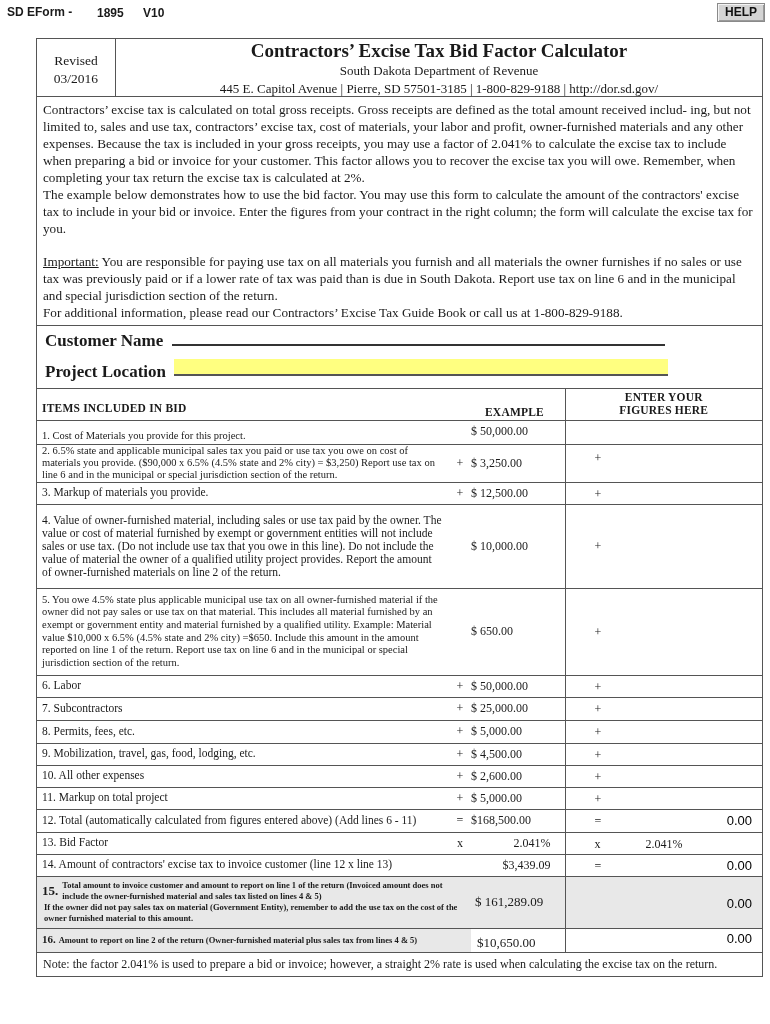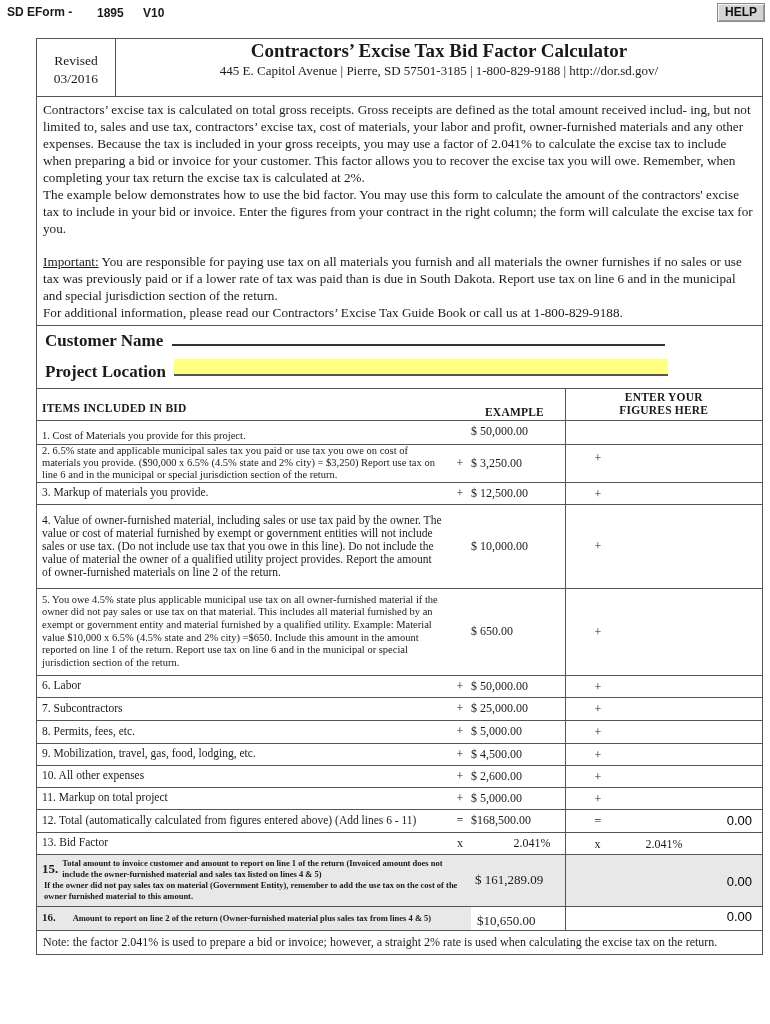--- a/index.html
+++ b/index.html
@@ -63,20 +63,21 @@
 </div>
 
 <div class="form">
   <div class="header">
     <div class="revised">
       <div>Revised</div>
       <div>03/2016</div>
     </div>
     <div class="header-main">
       <div class="title">Contractors’ Excise Tax Bid Factor Calculator</div>
+      <div class="dept">South Dakota Department of Revenue</div>
       <div class="addr">445 E. Capitol Avenue | Pierre, SD 57501-3185 | 1-800-829-9188 | http://dor.sd.gov/</div>
     </div>
   </div>
 
   <div class="intro">
     <p>Contractors’ excise tax is calculated on total gross receipts. Gross receipts are defined as the total amount received includ- ing, but not limited to, sales and use tax, contractors’ excise tax, cost of materials, your labor and profit, owner-furnished materials and any other expenses. Because the tax is included in your gross receipts, you may use a factor of 2.041% to calculate the excise tax to include when preparing a bid or invoice for your customer. This factor allows you to recover the excise tax you will owe. Remember, when completing your tax return the excise tax is calculated at 2%.</p>
     <p>The example below demonstrates how to use the bid factor. You may use this form to calculate the amount of the contractors' excise tax to include in your bid or invoice.  Enter the figures from  your contract in the right column; the form will calculate the excise tax for you.</p>
     <div class="gap"></div>
     <p><u>Important:</u><span> You are responsible for paying use tax on all materials you furnish and all materials the owner furnishes if no sales or use tax was previously paid or if a lower rate of tax was paid than is due in South Dakota.  Report use tax on line 6 and in the municipal and special jurisdiction section of the return.</span></p>
     <p class="more">For additional information, please read our Contractors’ Excise Tax Guide Book or call us at 1-800-829-9188.</p>
@@ -195,38 +196,46 @@
             <span class="val" style="top:3px">0.00</span>
           </td>
     </tr>
     <tr style="height:22px">
       <td class="c-desc">13. Bid Factor</td>
       <td class="c-op">x</td>
       <td class="c-ex" style="text-align:right;padding-right:14px">2.041%</td>
       <td class="c-user">
             <span class="plus" style="top:4px">x</span>
             <span style="position:absolute;left:80px;top:4px">2.041%</span>
+          </td>
+    </tr>
+    <tr style="height:22px">
+      <td class="c-desc" colspan="2">14. Amount of contractors' excise tax to invoice customer (line 12 x line 13)</td>
+      <td class="c-ex" style="text-align:right;padding-right:14px">$3,439.09</td>
+      <td class="c-user">
+            <span class="plus" style="top:4px">=</span>
+            <span class="val" style="top:3px">0.00</span>
           </td>
     </tr>
     <tr class="shade" style="height:52px">
       <td class="c-desc" colspan="2">
         <div style="display:flex;align-items:center">
           <span class="num15" style="margin-right:4px">15.</span>
           <span class="bold-note">Total amount to invoice customer and amount to report on line 1 of the return (Invoiced amount does not include the owner-furnished material and sales tax listed on lines 4 &amp; 5)</span>
         </div>
         <div class="bold-note" style="padding-left:2px">If the owner did not pay sales tax on material (Government Entity), remember to add the use tax on the cost of the owner furnished material to this amount.</div>
       </td>
       <td class="c-ex" style="font-size:13px;padding-left:4px">$ 161,289.09</td>
       <td class="c-user">
             <span class="val" style="top:19px">0.00</span>
           </td>
     </tr>
     <tr class="shade" style="height:24px">
       <td class="c-desc" colspan="2">
-        <span class="num15" style="font-size:11px;margin-right:14px">16.</span>
+        <span class="num15" style="font-size:11px;margin-right:0">16.</span>
         <span class="bold-note" style="font-size:8.5px">Amount to report on line 2 of the return (Owner-furnished material plus sales tax from lines 4 &amp; 5)</span>
       </td>
       <td class="c-ex" style="font-size:13px;vertical-align:bottom;padding-bottom:1px;padding-left:6px;background:#fff">$10,650.00</td>
       <td class="c-user" style="background:#fff">
             <span class="val" style="top:2px">0.00</span>
           </td>
     </tr>
   </tbody>
     </table>
 

